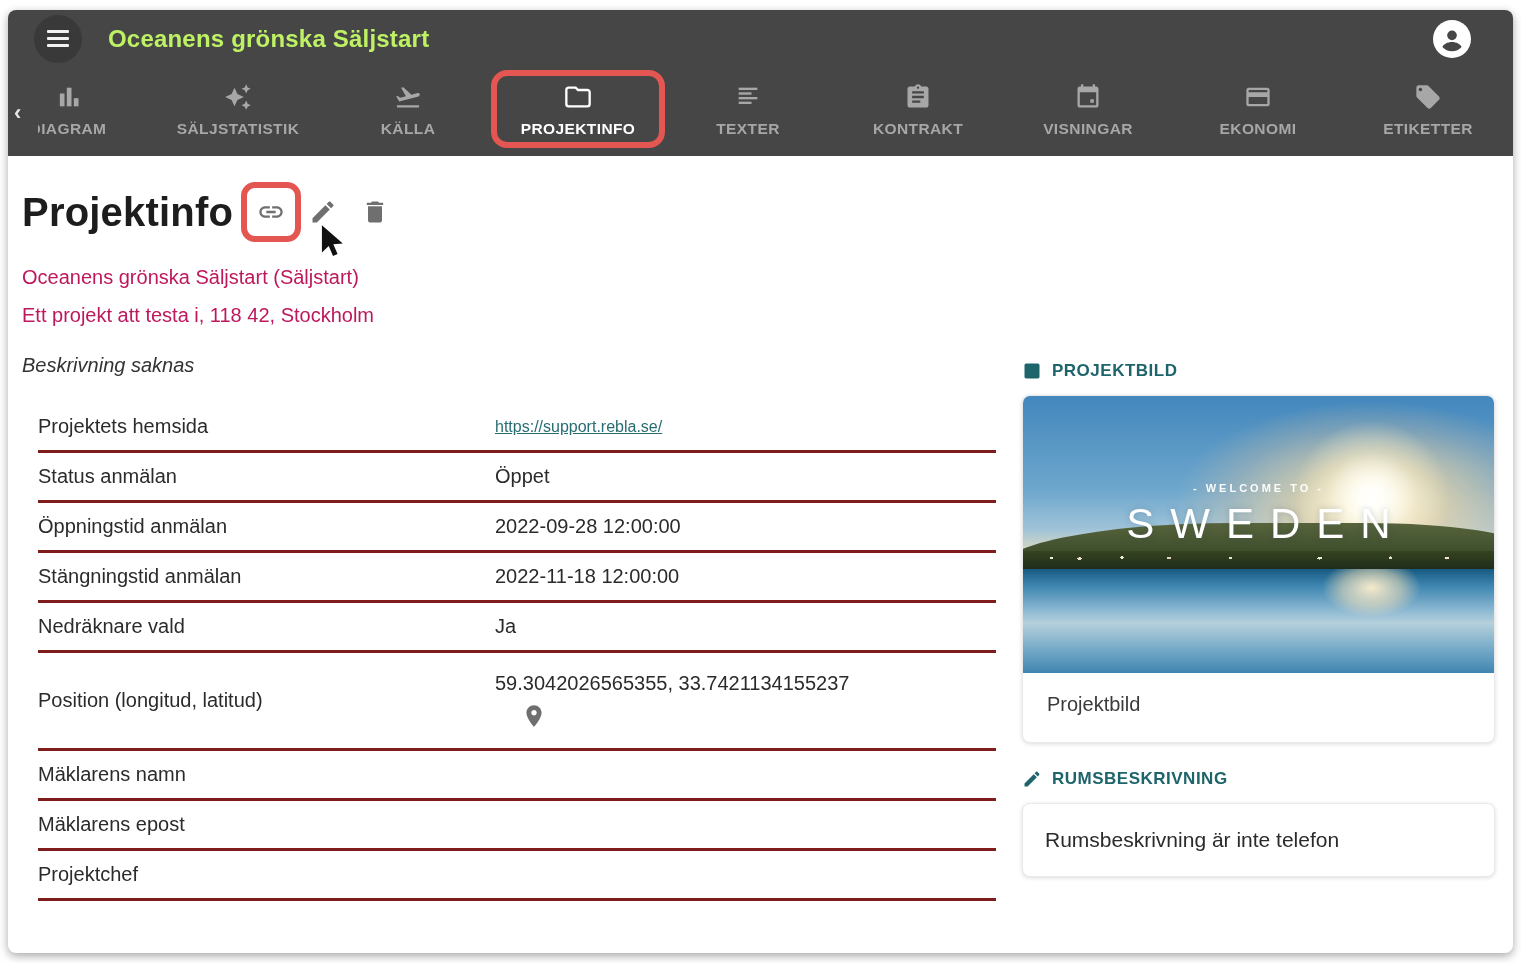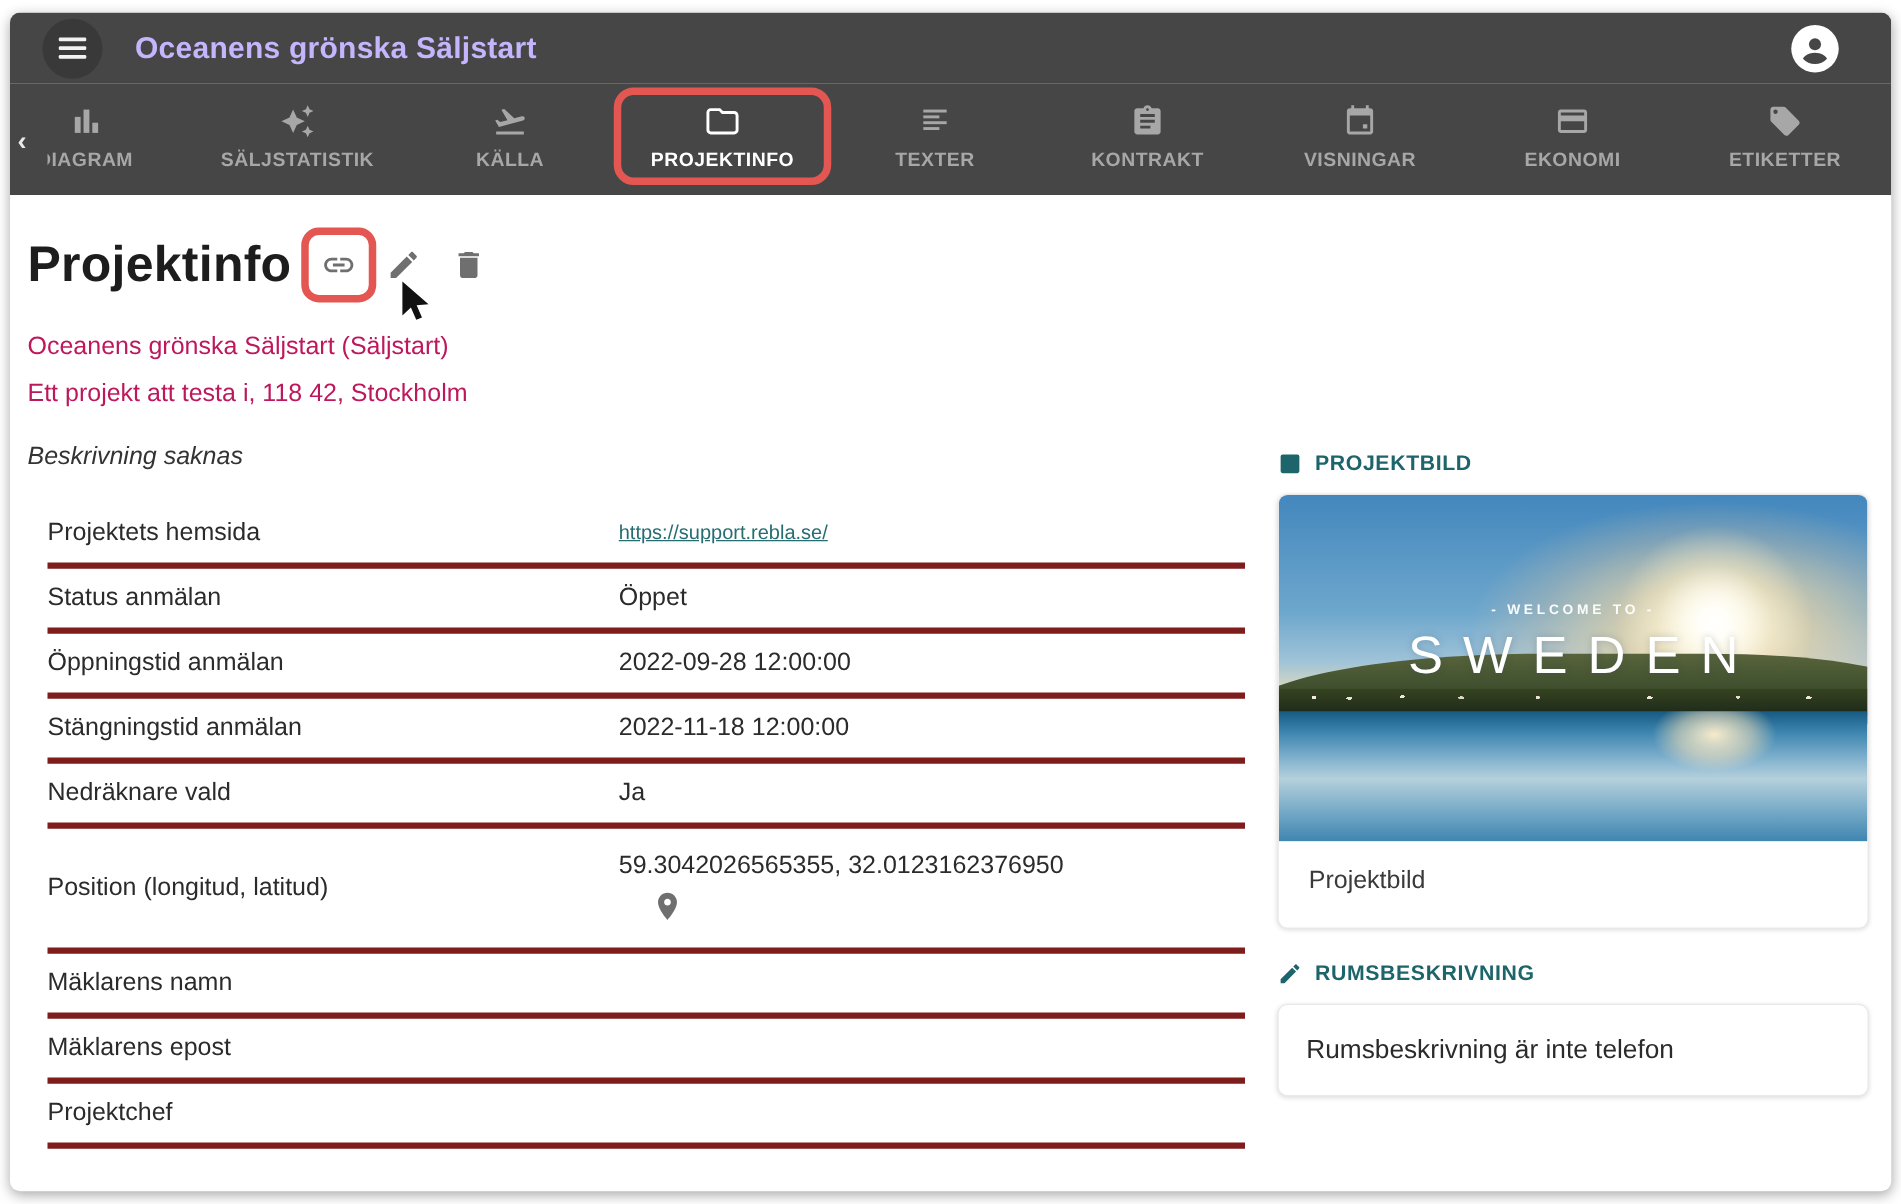--- a/index.html
+++ b/index.html
@@ -4,21 +4,21 @@
 <style>
   html,body{margin:0;padding:0;background:#fff;width:1521px;height:963px;overflow:hidden;
     font-family:"Liberation Sans","DejaVu Sans",sans-serif;-webkit-font-smoothing:antialiased;}
   .frame{position:absolute;left:8px;top:10px;width:1505px;height:943px;background:#fff;
     border-radius:8px;box-shadow:0 3px 10px rgba(0,0,0,.35);overflow:hidden;}
   
   .appbar{height:57px;background:#464646;display:flex;align-items:center;position:relative;}
   .hamburger{width:48px;height:48px;margin-left:26px;border:none;background:rgba(0,0,0,.18);
     border-radius:50%;display:flex;align-items:center;justify-content:center;flex-direction:column;gap:4px;cursor:pointer;}
   .hamburger span{display:block;width:22px;height:3px;background:#f2f2f2;border-radius:1px;}
-  .app-title{color:#c4b5fd;font-size:24px;font-weight:bold;margin-left:26px;letter-spacing:.2px;}
+  .app-title{color:#bef264;font-size:24px;font-weight:bold;margin-left:26px;letter-spacing:.2px;}
   .avatar{position:absolute;right:42px;top:10px;width:38px;height:38px;border-radius:50%;background:#fff;
     display:flex;align-items:center;justify-content:center;cursor:pointer;}
   
   .tabbar{height:89px;background:#464646;position:relative;display:flex;}
   .tab-scroll-left{position:absolute;left:4px;top:33px;color:#e8e8e8;font-size:22px;font-weight:bold;
     background:none;border:none;cursor:pointer;line-height:1;padding:2px;}
   .tabs{display:flex;margin-left:30px;overflow:hidden;width:1475px;}
   .tab{width:170px;flex:0 0 170px;display:flex;flex-direction:column;align-items:center;padding-top:16px;
     color:#a7a7a7;cursor:pointer;position:relative;}
   .tab:first-child{margin-left:-55px;}
@@ -36,21 +36,21 @@
   .icon-btn{width:44px;height:44px;border:none;background:none;display:flex;align-items:center;
     justify-content:center;cursor:pointer;position:relative;}
   .icon-btn svg{width:28px;height:28px;fill:#6f6f6f;}
   .link-wrap{position:relative;margin-left:16px;}
   .link-ring{position:absolute;left:-8px;top:-8px;width:48px;height:48px;border:6px solid #e45651;
     border-radius:14px;pointer-events:none;}
   .cursor{position:absolute;left:292px;top:40px;width:38px;height:38px;pointer-events:none;z-index:5;}
   .subtitle{font-size:20px;color:#be185d;line-height:38px;margin-top:16px;}
   .desc-missing{font-size:20px;font-style:italic;color:#333;margin-top:20px;}
   .details{margin-left:16px;margin-top:26px;width:958px;}
-  .drow{display:flex;align-items:center;min-height:47px;border-bottom:5px solid #7f1d1d;}
+  .drow{display:flex;align-items:center;min-height:47px;border-bottom:3px solid #7f1d1d;}
   .drow .dlabel{width:457px;font-size:20px;color:#2b2b2b;flex:0 0 457px;}
   .drow .dvalue{font-size:20px;color:#2b2b2b;}
   .drow.tall{min-height:95px;}
   .drow.tall .dvalue{padding:14px 0 10px 0;}
   .pin-line{margin-top:8px;margin-left:26px;}
   .pin-line svg{width:26px;height:26px;fill:#6f6f6f;cursor:pointer;}
   a.dlink{color:#266d72;text-decoration:underline;}
   .drow-clipped{height:17px;overflow:hidden;border-bottom:none;}
   
   .right-col{width:473px;margin-left:26px;padding-top:205px;}
@@ -247,21 +247,21 @@
         </div>
 
         <div class="drow">
           <div class="dlabel">Nedräknare vald</div>
           <div class="dvalue">Ja</div>
         </div>
 
         <div class="drow tall">
           <div class="dlabel">Position (longitud, latitud)</div>
           <div class="dvalue">
-            <div>59.3042026565355, 32.0123162376950</div>
+            <div>59.3042026565355, 33.7421134155237</div>
             <div class="pin-line">
               <svg viewBox="0 0 24 24">
                 <path d="M12 2C8.13 2 5 5.13 5 9c0 5.25 7 13 7 13s7-7.75 7-13c0-3.87-3.13-7-7-7zm0 9.5c-1.38 0-2.5-1.12-2.5-2.5s1.12-2.5 2.5-2.5 2.5 1.12 2.5 2.5-1.12 2.5-2.5 2.5z"></path>
               </svg>
             </div>
           </div>
         </div>
 
         <div class="drow">
           <div class="dlabel">Mäklarens namn</div>

